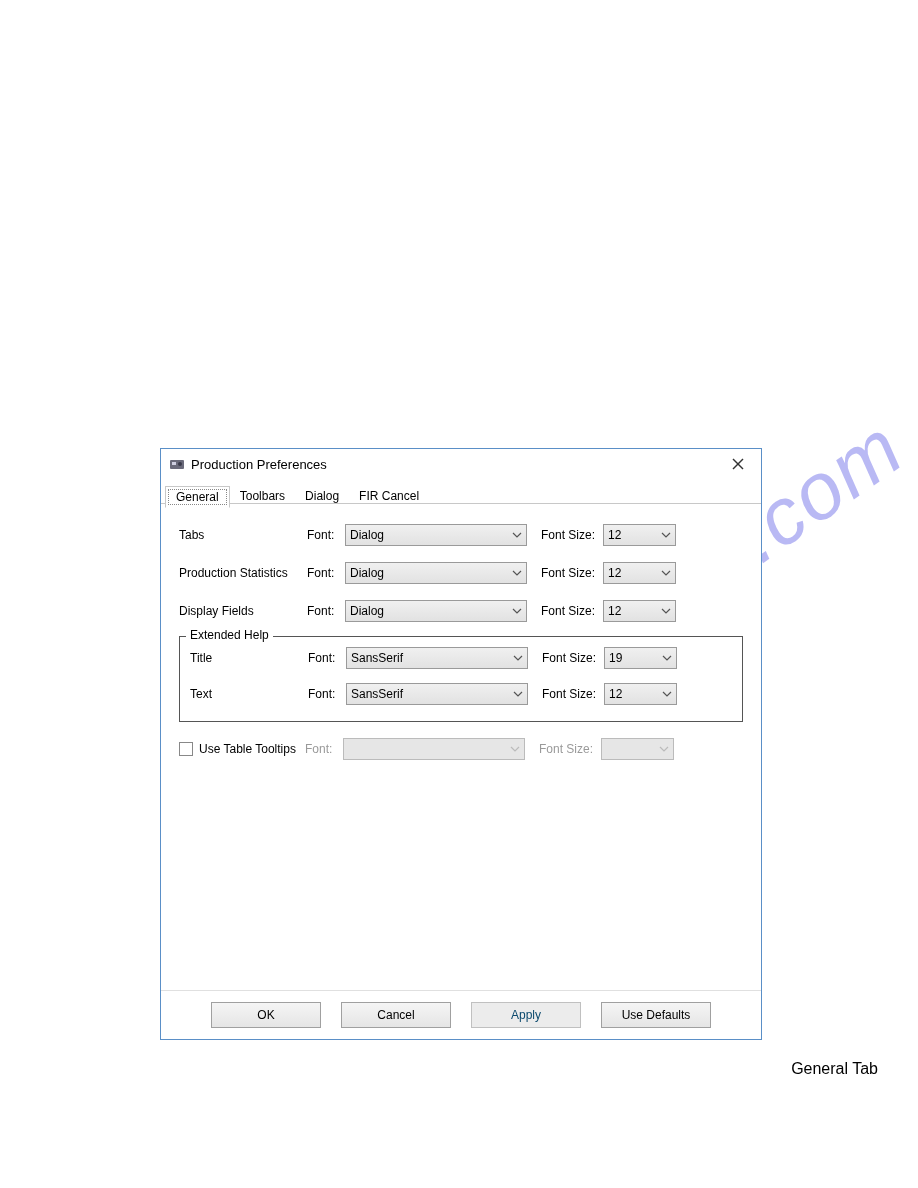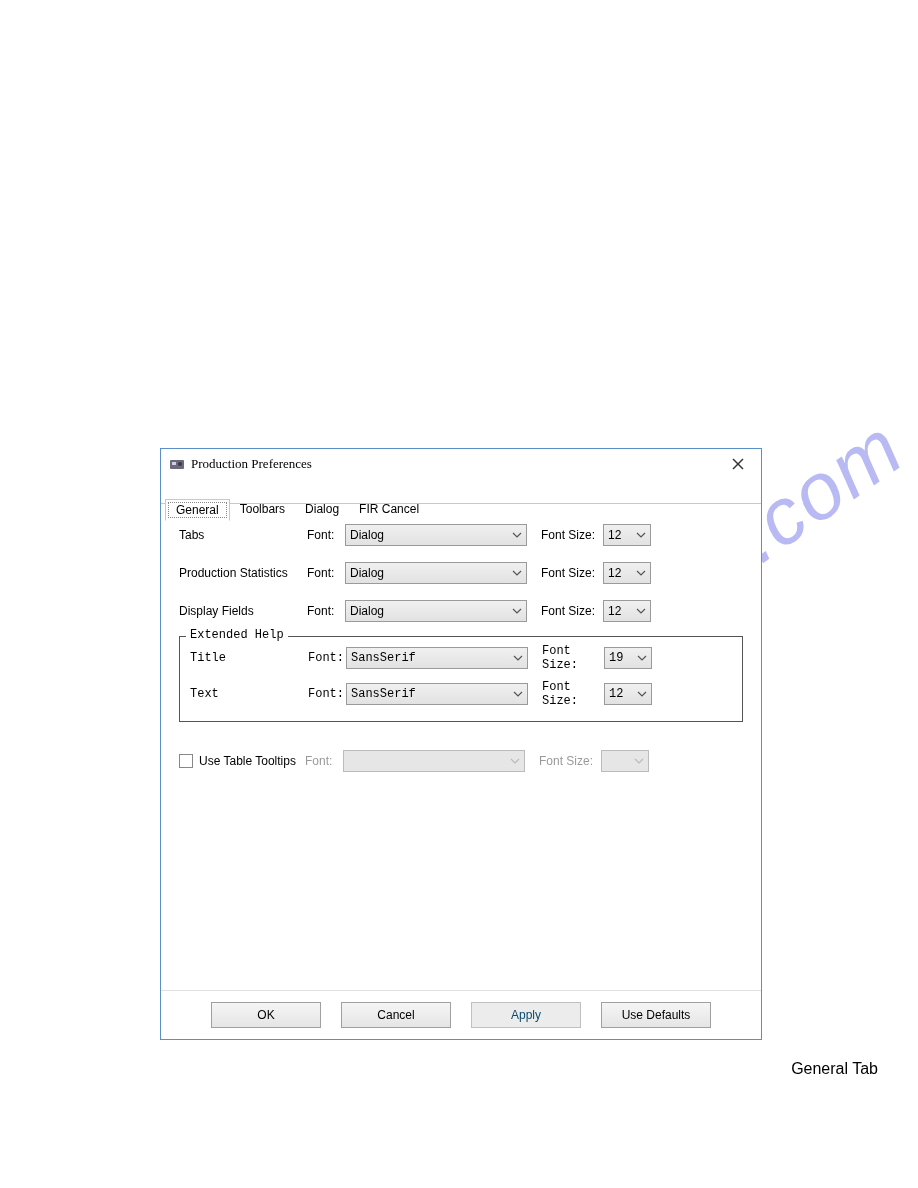--- a/index.html
+++ b/index.html
@@ -48,21 +48,20 @@
     background: #ffffff;
   }
   .titlebar-icon {
     width: 16px;
     height: 16px;
     margin-right: 6px;
   }
   .titlebar-text {
     flex: 1;
     font-size: 13px;
-    font-family: Liberation Serif, serif;
   }
   .close-btn {
     width: 30px;
     height: 24px;
     display: flex;
     align-items: center;
     justify-content: center;
     font-size: 15px;
     color: #333;
     cursor: pointer;
@@ -71,21 +70,21 @@
     display: flex;
     padding: 2px 0 0 4px;
     border-bottom: 1px solid #c8c8c8;
     position: relative;
   }
   .tab {
     padding: 3px 10px;
     font-size: 12px;
     cursor: pointer;
     position: relative;
-    top: 18px;
+    top: 5px;
   }
   .tab.active {
     border: 1px solid #c8c8c8;
     border-bottom: 1px solid #ffffff;
     background: #ffffff;
     outline: 1px dotted #888;
     outline-offset: -4px;
   }
   .content {
     flex: 1;
@@ -123,38 +122,37 @@
     position: absolute;
     right: 4px;
     top: 5px;
   }
   .size-label {
     width: 62px;
     margin-left: 14px;
     font-size: 12px;
   }
   .size-combo {
-    width: 48px;
+    width: 73px;
     height: 22px;
     border: 1px solid #9a9a9a;
     background: linear-gradient(#f0f0f0,#e2e2e2);
     box-sizing: border-box;
     display: flex;
     align-items: center;
     padding: 0 4px;
     font-size: 12px;
     position: relative;
     cursor: pointer;
   }
   .fieldset {
     border: 1px solid #555;
-    margin: 6px 0 26px 0;
+    margin: 6px 0 14px 0;
     padding: 8px 10px 4px 10px;
     position: relative;
-    font-family: Liberation Mono, monospace;
   }
   .fieldset-legend {
     position: absolute;
     top: -9px;
     left: 6px;
     background: #ffffff;
     padding: 0 4px;
     font-size: 12px;
   }
   .fieldset .row { margin-bottom: 10px; }

